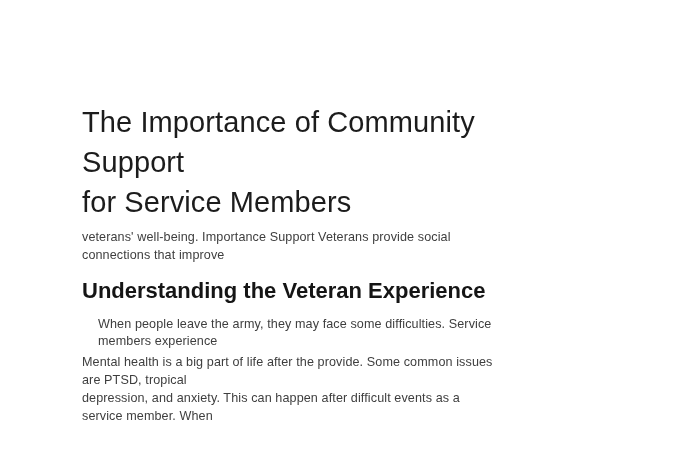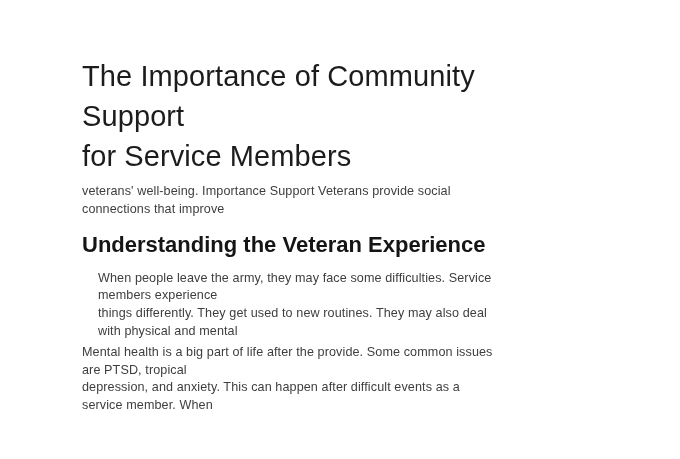--- a/index.html
+++ b/index.html
@@ -10,21 +10,21 @@
     width: 680px;
     height: 459px;
     overflow: hidden;
     background: #ffffff;
     font-family: "Liberation Sans", "DejaVu Sans", sans-serif;
   }
   .page {
     box-sizing: border-box;
     width: 584px;
     height: 459px;
-    padding: 56px 82px 0 82px;
+    padding: 102px 82px 0 82px;
     background: #ffffff;
   }
   .doc-title {
     margin: 0;
     font-size: 29px;
     line-height: 40px;
     font-weight: 400;
     color: #1c1c1c;
     letter-spacing: 0.1px;
   }
@@ -60,21 +60,20 @@
   </h1>
 
   <p class="body-para mt-intro">
     <span class="line">veterans' well-being. Importance Support Veterans provide social connections that improve</span>
   </p>
 
   <h2 class="section-heading mt-h2a">Understanding the Veteran Experience</h2>
 
   <p class="body-para mt-para1">
     <span class="line">When people leave the army, they may face some difficulties. Service members experience</span>
-    <span class="line">things differently. They get used to new routines. They may also deal with physical and mental</span>
   </p>
 
   <p class="body-para mt-para2">
     <span class="line">Mental health is a big part of life after the provide. Some common issues are PTSD, tropical</span>
     <span class="line">depression, and anxiety. This can happen after difficult events as a service member. When</span>
 
   </p>
 
 </main>
 

